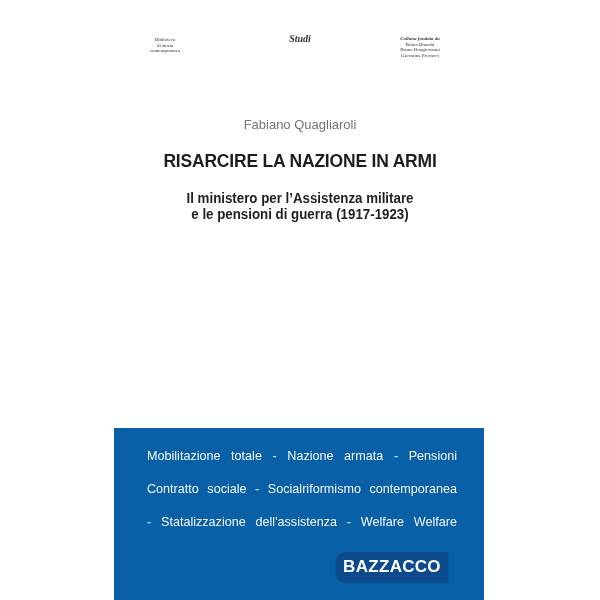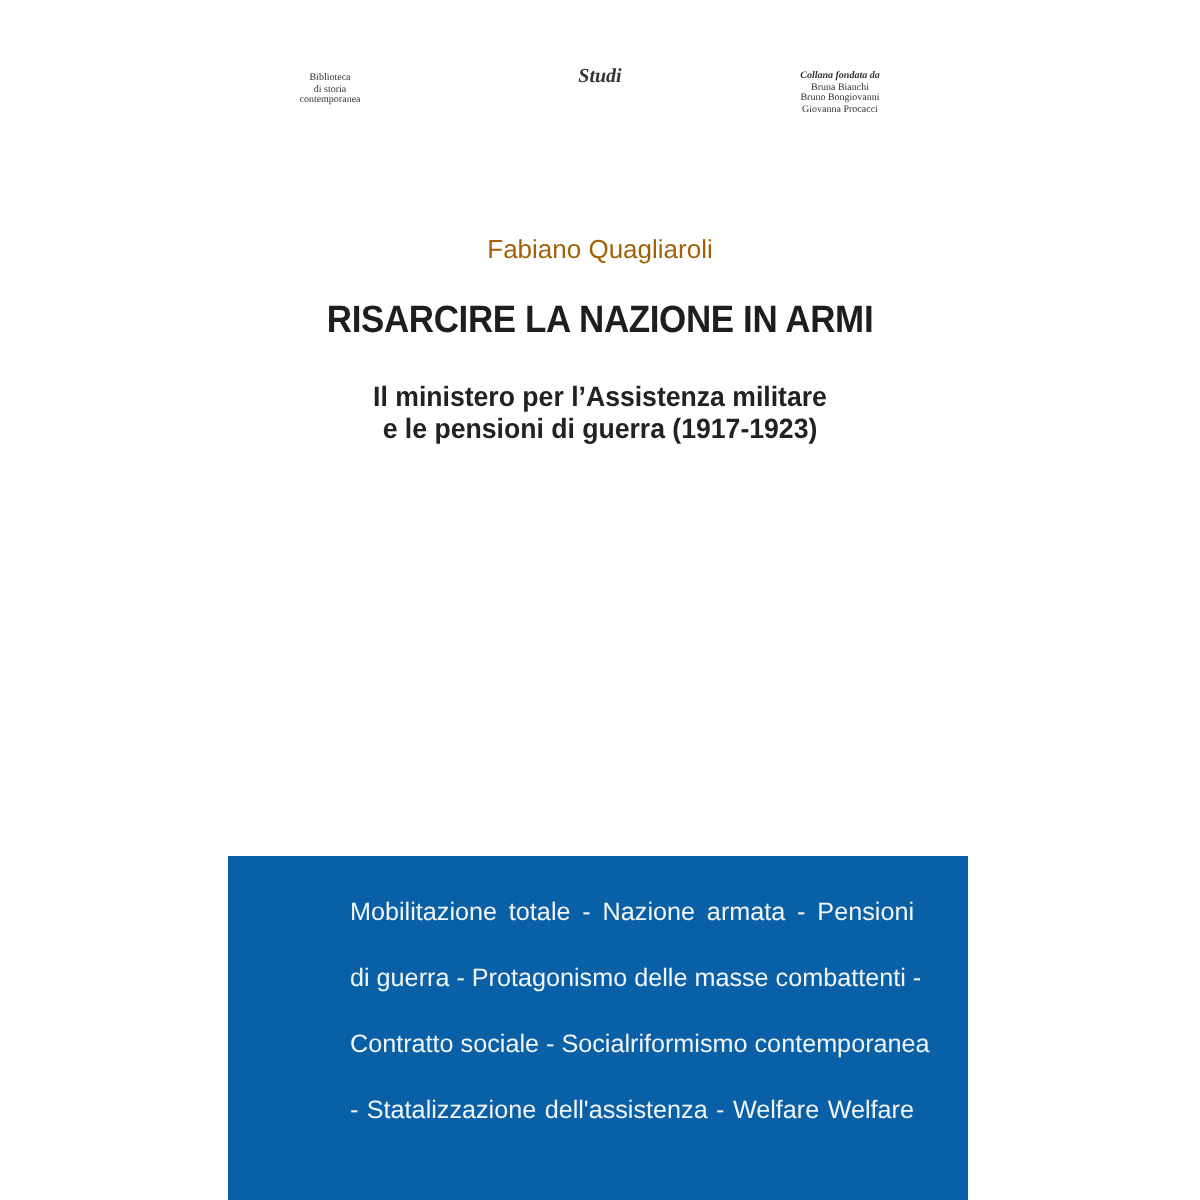--- a/index.html
+++ b/index.html
@@ -50,21 +50,21 @@
       color: #333;
     }
     .series-right .italic-line { font-style: italic; font-weight: bold; }
     .author {
       position: absolute;
       left: 0; top: 117px;
       width: 600px;
       text-align: center;
       font-family: "Liberation Sans", sans-serif;
       font-size: 13px;
-      color: #a16207;
+      color: #737373;
     }
     .title {
       position: absolute;
       left: 0; top: 150px;
       width: 600px;
       text-align: center;
       font-family: "Liberation Sans", sans-serif;
       font-weight: bold;
       font-size: 19px;
       letter-spacing: -0.2px;
@@ -108,21 +108,20 @@
       font-size: 12.6px;
       line-height: 33px;
       text-align: justify;
       text-align-last: justify;
     }
     .keywords .kw-line {
       display: block;
       white-space: nowrap;
       text-align: justify;
       text-align-last: justify;
-      margin-left: 28px;
     }
     .watermark {
       position: absolute;
       left: 222px; top: 124px;
       width: 112px; height: 30px;
       background: #0d4a8c;
       border-radius: 10px 0 0 10px;
       box-shadow: 0 1px 2px rgba(0,0,0,0.25);
       display: flex;
       align-items: center;
@@ -162,19 +161,21 @@
 
   <div class="subtitle">
     <div>Il ministero per l’Assistenza militare</div>
     <div>e le pensioni di guerra (1917-1923)</div>
   </div>
 
 
   <div class="blue-panel">
     <div class="keywords">
       <span class="kw-line">Mobilitazione totale - Nazione armata - Pensioni</span>
-      <span class="kw-line">di guerra - Protagonismo delle masse combattenti -</span>
       <span class="kw-line">Contratto sociale - Socialriformismo contemporanea</span>
       <span class="kw-line">- Statalizzazione dell'assistenza - Welfare Welfare</span>
+    </div>
+    <div class="watermark">
+      <span>BAZZACCO</span>
     </div>
   </div>
 
 </div>
 
 </body></html>

